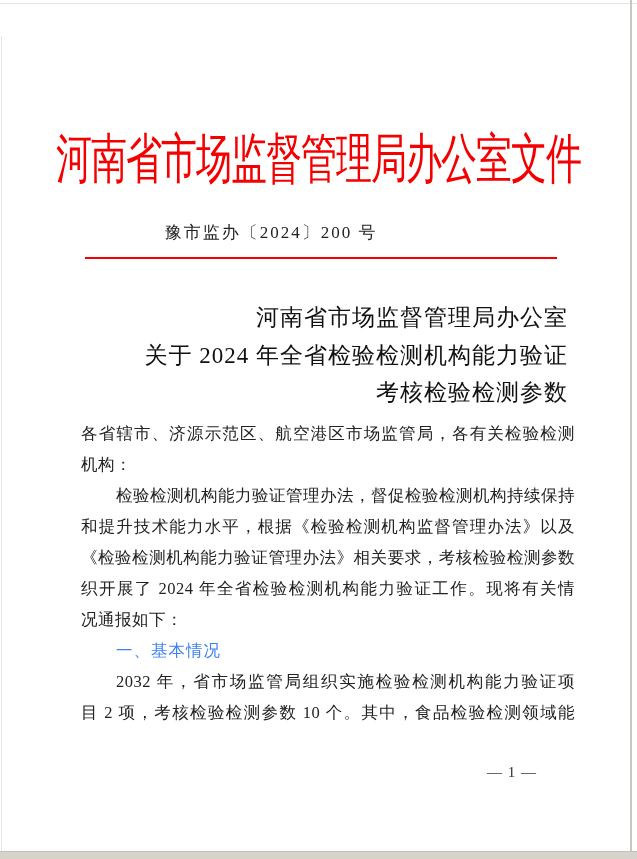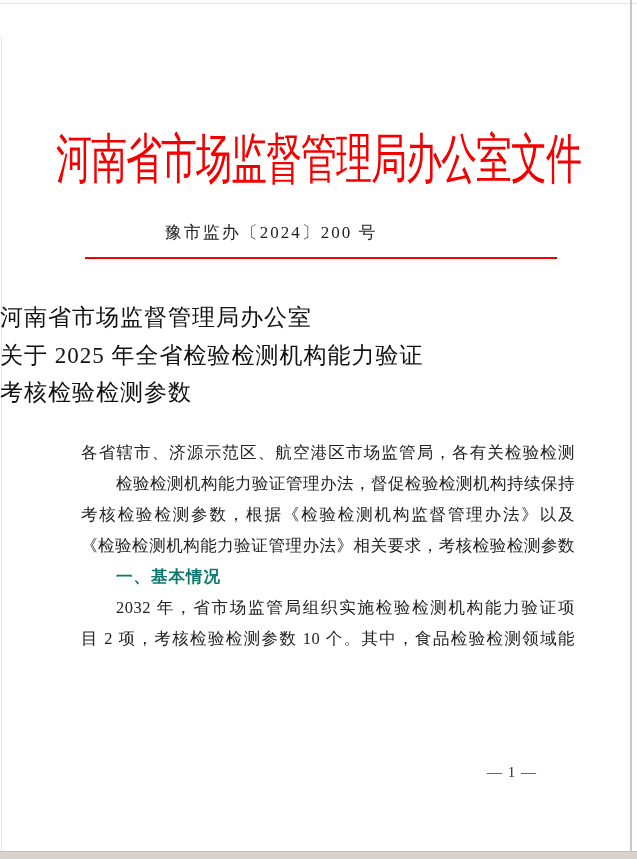--- a/index.html
+++ b/index.html
@@ -65,52 +65,53 @@
     left: 85px;
     width: 472px;
     height: 2px;
     background: #f40000;
   }
   .doc-title {
     position: absolute;
     top: 299px;
     left: 0;
     width: 536px;
-    text-align: left;
+    text-align: right;
     font-size: 23px;
     line-height: 37.5px;
     letter-spacing: 1px;
     color: #111111;
+    padding-left: 32px;
   }
   .doc-body {
     position: absolute;
-    top: 437px;
+    top: 418px;
     left: 81px;
     width: 494px;
     font-size: 16.5px;
     line-height: 31px;
     letter-spacing: 0.5px;
     color: #222222;
   }
   .line {
     height: 31px;
     overflow: hidden;
   }
   .jf {
     text-align: justify;
     text-align-last: justify;
   }
   .ind {
     padding-left: 35px;
   }
   .hd {
-    font-weight: bold;
+    font-weight: normal;
     font-family: "Liberation Sans", "DejaVu Sans", sans-serif;
     letter-spacing: 1px;
-    color: #0f766e;
+    color: #3b82f6;
   }
   .page-number {
     position: absolute;
     top: 764px;
     left: 0;
     width: 537px;
     text-align: right;
     font-size: 15px;
     letter-spacing: 1px;
     color: #333333;
@@ -127,29 +128,32 @@
   <div class="edge-bottom"></div>
 
   <div class="red-header">河南省市场监督管理局办公室文件</div>
 
   <div class="doc-number">豫市监办〔2024〕200 号</div>
 
   <div class="red-rule"></div>
 
   <div class="doc-title">
     <div class="title-line">河南省市场监督管理局办公室</div>
-    <div class="title-line">关于 2025 年全省检验检测机构能力验证</div>
+    <div class="title-line">关于 2024 年全省检验检测机构能力验证</div>
     <div class="title-line">考核检验检测参数</div>
   </div>
 
   <div class="doc-body">
     <div class="line jf">各省辖市、济源示范区、航空港区市场监管局，各有关检验检测</div>
+    <div class="line">机构：</div>
     <div class="line jf ind">检验检测机构能力验证管理办法，督促检验检测机构持续保持</div>
-    <div class="line jf">考核检验检测参数，根据《检验检测机构监督管理办法》以及</div>
+    <div class="line jf">和提升技术能力水平，根据《检验检测机构监督管理办法》以及</div>
     <div class="line jf">《检验检测机构能力验证管理办法》相关要求，考核检验检测参数</div>
+    <div class="line jf">织开展了 2024 年全省检验检测机构能力验证工作。现将有关情</div>
+    <div class="line">况通报如下：</div>
     <div class="line hd ind">一、基本情况</div>
     <div class="line jf ind">2032 年，省市场监管局组织实施检验检测机构能力验证项</div>
     <div class="line jf">目 2 项，考核检验检测参数 10 个。其中，食品检验检测领域能</div>
   </div>
 
   <div class="page-number">— 1 —</div>
 
 </div>
 
 </body></html>

